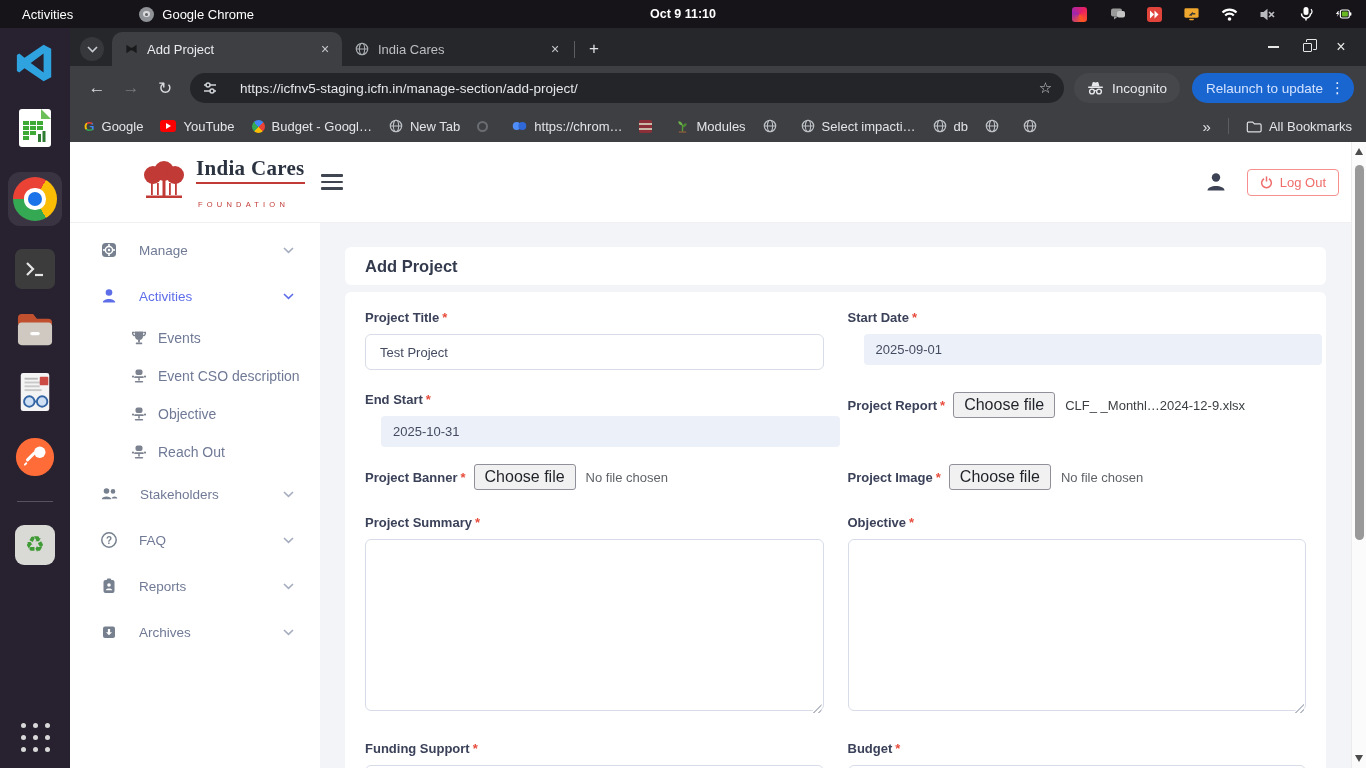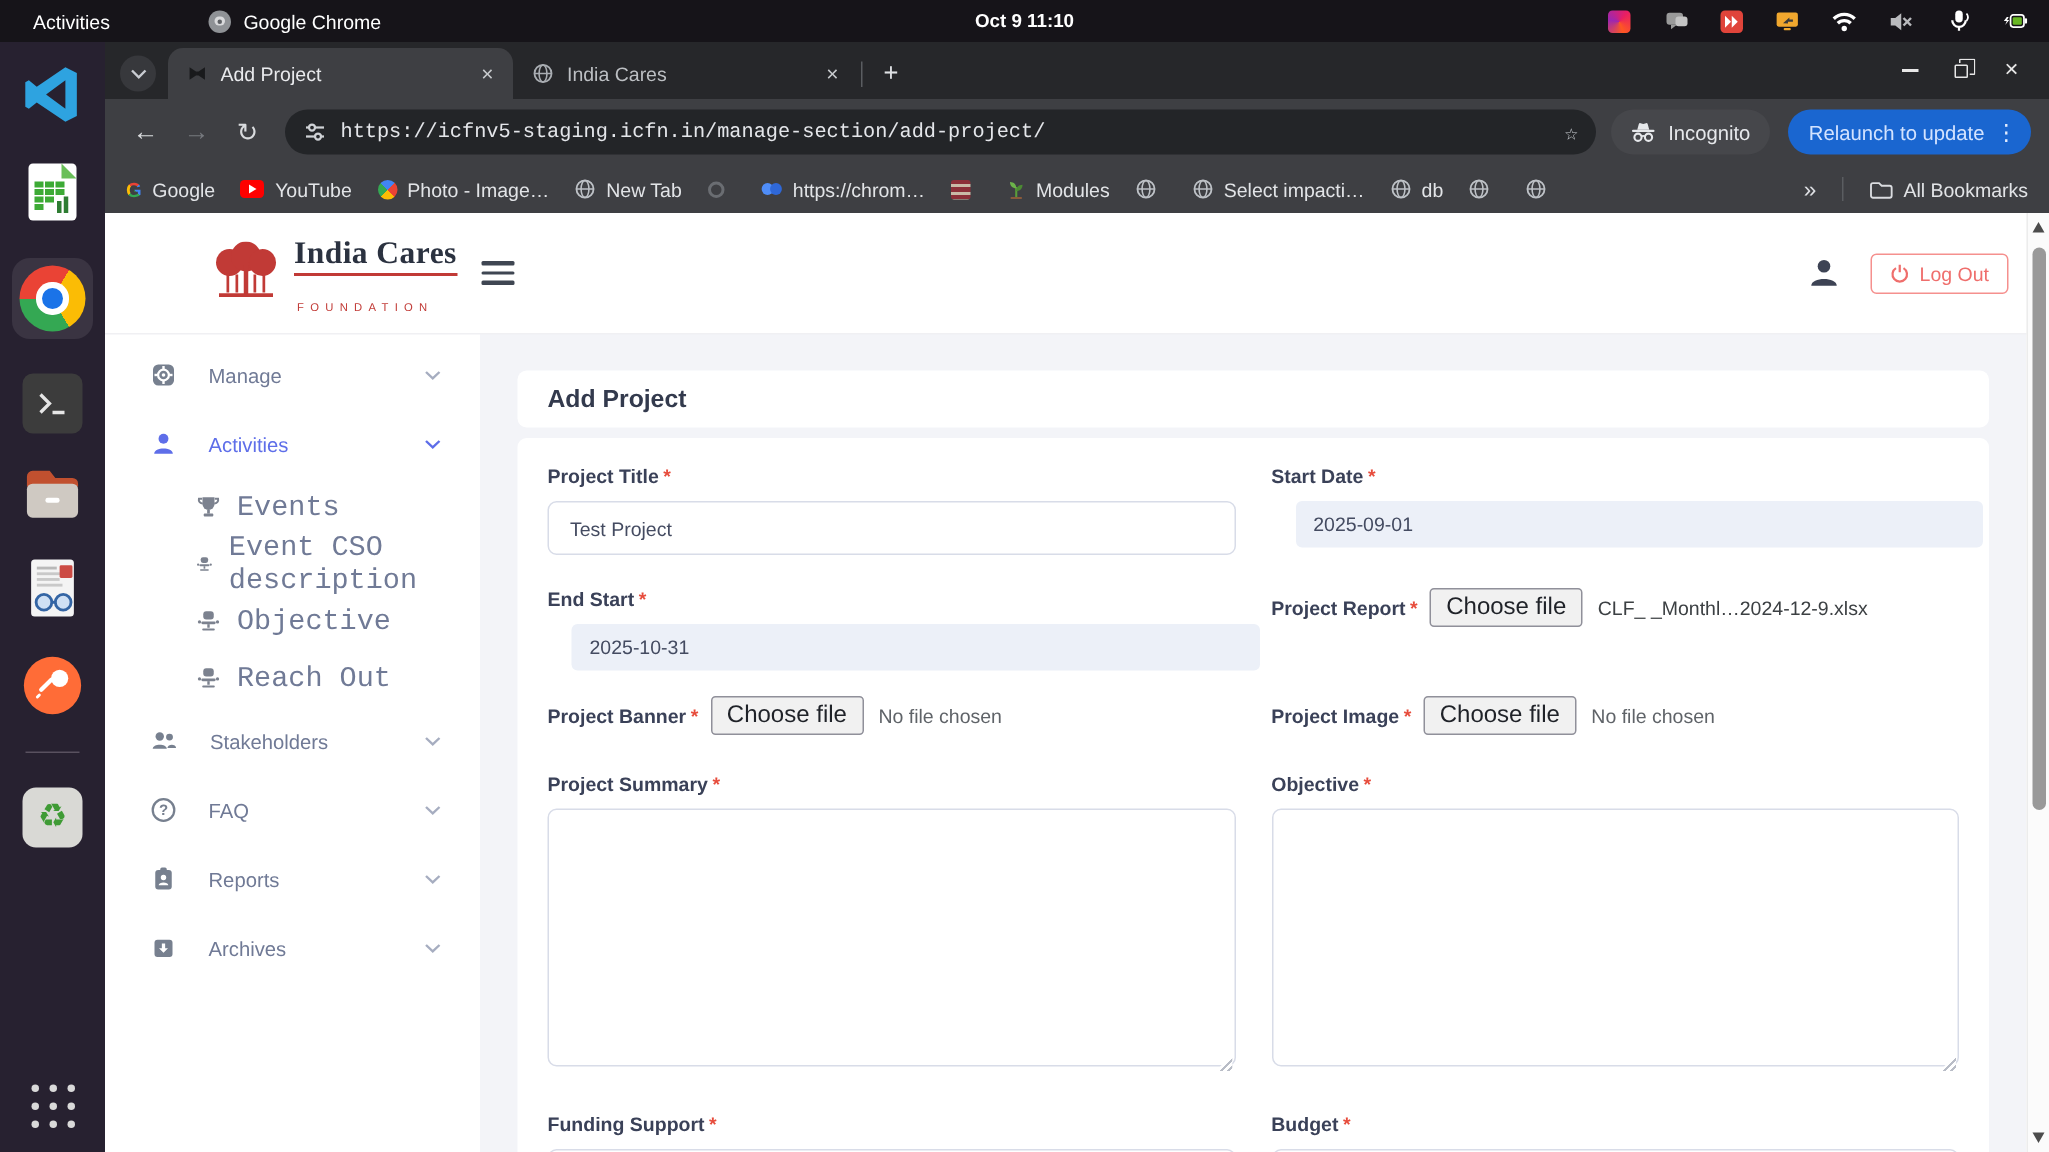--- a/index.html
+++ b/index.html
@@ -52,21 +52,21 @@
   .wc { width:34px; height:28px; display:flex; align-items:center; justify-content:center; color:#e7e7e7; cursor:pointer; }
   .mini { width:11px; height:1.5px; background:#e7e7e7; }
   .restore { position:relative; width:9px; height:9px; border:1.4px solid #e7e7e7; border-radius:1px; }
   .restore::before { content:""; position:absolute; top:-4.5px; left:2.5px; width:9px; height:9px; border:1.4px solid #e7e7e7; border-radius:1px;
                      clip-path:polygon(0 0,100% 0,100% 100%,65% 100%,65% 28%,0 28%); }
   .wc-close { font-size:16px; }
 
   .toolbar { height:44px; background:#3e3f43; display:flex; align-items:center; padding:0 12px; gap:4px; }
   .nav-btn { width:30px; height:30px; display:flex; align-items:center; justify-content:center; font-size:17px; color:#d9dbde; border-radius:50%; cursor:pointer; }
   .nav-btn.dim { color:#76797e; }
-  .urlbar { flex:1; height:30px; background:#232528; border-radius:15px; display:flex; align-items:center; gap:9px; padding:0 12px; margin:0 6px; color:#e4e6ea; font-size:13.5px; cursor:text;font-family:Liberation Mono, monospace; }
+  .urlbar { flex:1; height:30px; background:#232528; border-radius:15px; display:flex; align-items:center; gap:22px; padding:0 12px; margin:0 6px; color:#e4e6ea; font-size:13.5px; cursor:text; }
   .url-text { flex:1; white-space:nowrap; overflow:hidden; }
   .star { font-size:15px; color:#c9cdd2; cursor:pointer; }
   .incog { height:30px; border-radius:15px; background:#46474b; display:flex; align-items:center; gap:8px; padding:0 13px; color:#e6e8eb; font-size:13.5px; }
   .relaunch { height:30px; border-radius:15px; background:#1a66d0; display:flex; align-items:center; gap:7px; padding:0 9px 0 14px; color:#d3e3ff; font-size:13.5px; margin-left:8px; cursor:pointer; }
   .relaunch .kebab { font-size:15px; color:#e3ecff; font-family:"DejaVu Sans",sans-serif; }
 
   .bookmarksbar { height:32px; background:#3e3f43; display:flex; align-items:center; gap:17px; padding:0 14px; font-size:13px; color:#e2e4e7; }
   .bm { display:flex; align-items:center; gap:7px; cursor:pointer; white-space:nowrap; }
   .gletter { font-weight:700; font-size:13.5px; background:conic-gradient(from -45deg,#ea4335 0 25%,#4285f4 0 50%,#34a853 0 75%,#fbbc05 0);
              -webkit-background-clip:text; background-clip:text; color:transparent; }
@@ -90,21 +90,21 @@
   .hamburger i { height:2.6px; background:#3f4652; border-radius:1px; }
   .hd-spacer { flex:1; }
   .logout-btn { display:flex; align-items:center; gap:7px; border:1px solid #f5908e; border-radius:4px; background:#fff;
                 color:#ef6e6c; font-size:13px; padding:5px 12px; margin-left:19px; cursor:pointer; }
 
   .page-body { flex:1; display:flex; margin-right:15px; overflow:hidden; }
   .sidebar { width:250px; background:#fff; padding-top:5px; flex-shrink:0; }
   .s-item { height:46px; display:flex; align-items:center; gap:21px; padding:0 26px 0 30px; color:#707a96; font-size:13.5px; cursor:pointer; }
   .s-item .chev { margin-left:auto; }
   .s-item.blue { color:#5e6ee9; }
-  .s-child { height:38px; display:flex; align-items:center; gap:10px; padding-left:60px; color:#707a96; font-size:19px; cursor:pointer;font-family:Liberation Mono, monospace; }
+  .s-child { height:38px; display:flex; align-items:center; gap:10px; padding-left:60px; color:#707a96; font-size:14px; cursor:pointer; }
   .s-child.selected { background:#ec6565; color:#dde1e8; }
 
   .main { flex:1; background:#f3f4f8; padding:25px 25px 0 25px; overflow:hidden; }
   .title-card { background:#fff; border-radius:6px; height:38px; display:flex; align-items:center; padding:0 20px; margin-bottom:7px; }
   .title-card h1 { font-size:16.5px; font-weight:700; color:#333a4d; }
   .form-card { background:#fff; border-radius:6px; padding:18px 20px 40px 20px; }
   .form-grid { display:grid; grid-template-columns:1fr 1fr; column-gap:24px; }
   .f-label { font-size:13px; font-weight:700; color:#3a4158; margin-bottom:9px; }
   .req { color:#e74c3c; margin-left:3px; }
   .text-input { width:100%; height:36px; border:1px solid #d8dce8; border-radius:6px; padding:0 14px; font-size:13px; color:#444b61; background:#fff; font-family:"Liberation Sans",sans-serif; outline:none; }
@@ -355,21 +355,21 @@
       <div class="bm">
         <span class="gletter">G</span>
         <span>Google</span>
       </div>
       <div class="bm">
         <span class="yt"></span>
         <span>YouTube</span>
       </div>
       <div class="bm">
         <span class="pinwheel"></span>
-        <span>Photo - Image…</span>
+        <span>Budget - Googl…</span>
       </div>
       <div class="bm">
         <svg width="14" height="14" viewBox="0 0 16 16">
             <circle cx="8" cy="8" r="6.5" stroke="#bdc1c6" stroke-width="1.4" fill="none"></circle>
             <ellipse cx="8" cy="8" rx="3" ry="6.5" stroke="#bdc1c6" stroke-width="1.2" fill="none"></ellipse>
             <line x1="1.5" y1="8" x2="14.5" y2="8" stroke="#bdc1c6" stroke-width="1.2"></line>
           </svg>
         <span>New Tab</span>
       </div>
       <div class="bm">

